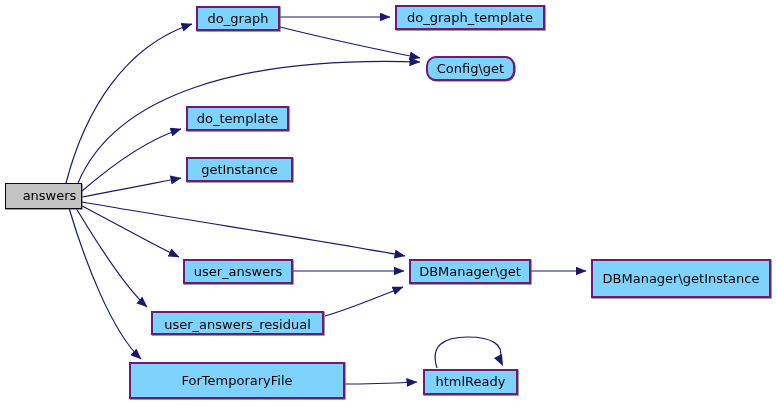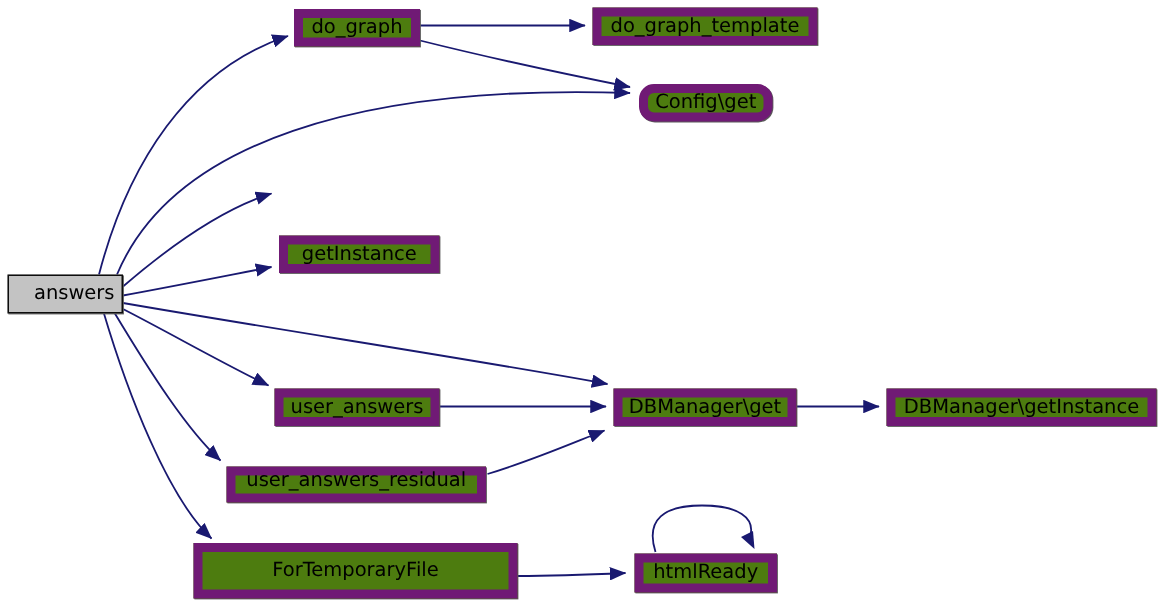--- a/index.html
+++ b/index.html
@@ -27,22 +27,22 @@
     stroke: #191970;
     stroke-width: 1.2;
   }
   .edges-layer .arrow-fill {
     fill: #191970;
     stroke: none;
   }
   .node {
     position: absolute;
     box-sizing: border-box;
-    background: #4d7c0f;
-    border: 6px solid #701a75;
+    background: #7dd3fc;
+    border: 2px solid #701a75;
     box-shadow: 0.6px 0.6px 0 #5a5a5a;
     color: #000000;
     font-size: 13px;
     line-height: 16px;
     display: flex;
     flex-direction: column;
     align-items: center;
     justify-content: center;
     white-space: nowrap;
     cursor: pointer;
@@ -92,20 +92,23 @@
   </div>
 
   <div class="node" style="left:395px; top:5px; width:150px; height:25px;">
     <span>do_graph_template</span>
   </div>
 
   <div class="node" style="left:426px; top:56px; width:89px; height:25px;border-radius:10px;">
     <span>Config\get</span>
   </div>
 
+  <div class="node" style="left:186px; top:106px; width:103px; height:25px;">
+    <span>do_template</span>
+  </div>
 
   <div class="node" style="left:186px; top:157px; width:107px; height:25px;">
     <span>getInstance</span>
   </div>
 
   <div class="node" style="left:183px; top:259px; width:110px; height:25px;">
     <span>user_answers</span>
   </div>
 
   <div class="node" style="left:151px; top:311px; width:173px; height:24px;justify-content:flex-end;">
@@ -113,21 +116,21 @@
   </div>
 
   <div class="node" style="left:129px; top:362px; width:216px; height:37px;">
     <span>ForTemporaryFile</span>
   </div>
 
   <div class="node" style="left:409px; top:259px; width:122px; height:25px;">
     <span>DBManager\get</span>
   </div>
 
-  <div class="node" style="left:591px; top:259px; width:180px; height:25px;">
+  <div class="node" style="left:591px; top:259px; width:180px; height:39px;">
     <span>DBManager\getInstance</span>
   </div>
 
   <div class="node" style="left:423px; top:369px; width:95px; height:26px;">
     <span>htmlReady</span>
   </div>
 
 </div>
 
 </body></html>

